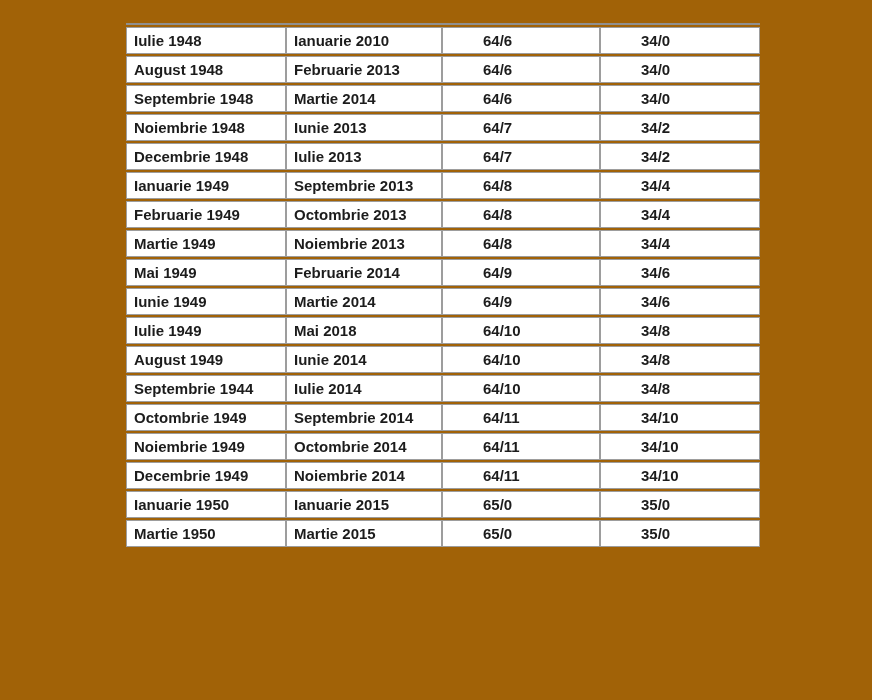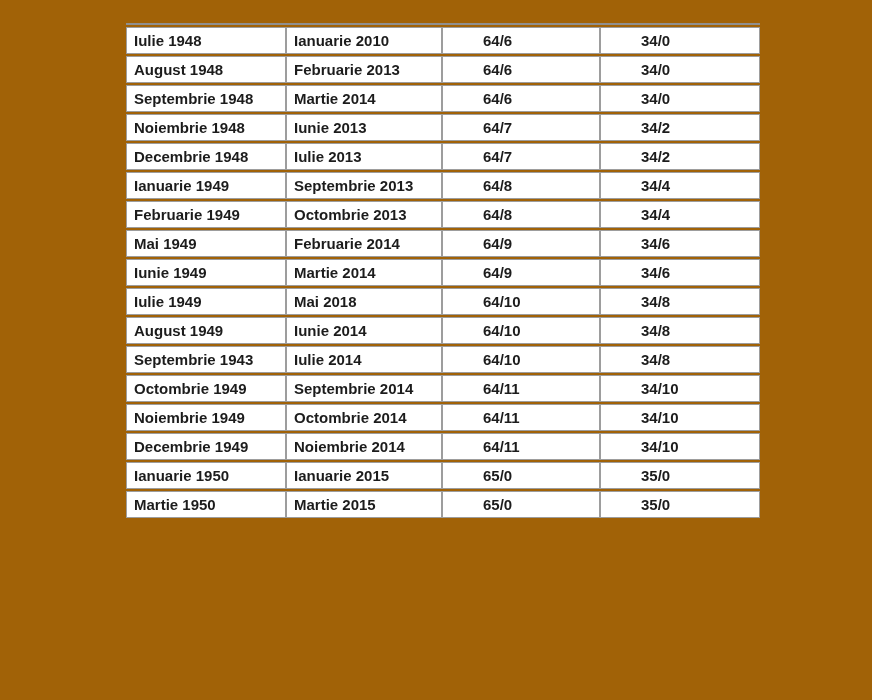--- a/index.html
+++ b/index.html
@@ -85,20 +85,26 @@
           <td class="cell-center">64/8</td>
           <td class="cell-center">34/4</td>
         </tr>
         <tr>
           <td class="cell-left">Februarie 1949</td>
           <td class="cell-left">Octombrie 2013</td>
           <td class="cell-center">64/8</td>
           <td class="cell-center">34/4</td>
         </tr>
         <tr>
+          <td class="cell-left">Martie 1949</td>
+          <td class="cell-left">Noiembrie 2013</td>
+          <td class="cell-center">64/8</td>
+          <td class="cell-center">34/4</td>
+        </tr>
+        <tr>
           <td class="cell-left">Mai 1949</td>
           <td class="cell-left">Februarie 2014</td>
           <td class="cell-center">64/9</td>
           <td class="cell-center">34/6</td>
         </tr>
         <tr>
           <td class="cell-left">Iunie 1949</td>
           <td class="cell-left">Martie 2014</td>
           <td class="cell-center">64/9</td>
           <td class="cell-center">34/6</td>
@@ -109,21 +115,21 @@
           <td class="cell-center">64/10</td>
           <td class="cell-center">34/8</td>
         </tr>
         <tr>
           <td class="cell-left">August 1949</td>
           <td class="cell-left">Iunie 2014</td>
           <td class="cell-center">64/10</td>
           <td class="cell-center">34/8</td>
         </tr>
         <tr>
-          <td class="cell-left">Septembrie 1943</td>
+          <td class="cell-left">Septembrie 1944</td>
           <td class="cell-left">Iulie 2014</td>
           <td class="cell-center">64/10</td>
           <td class="cell-center">34/8</td>
         </tr>
         <tr>
           <td class="cell-left">Octombrie 1949</td>
           <td class="cell-left">Septembrie 2014</td>
           <td class="cell-center">64/11</td>
           <td class="cell-center">34/10</td>
         </tr>

